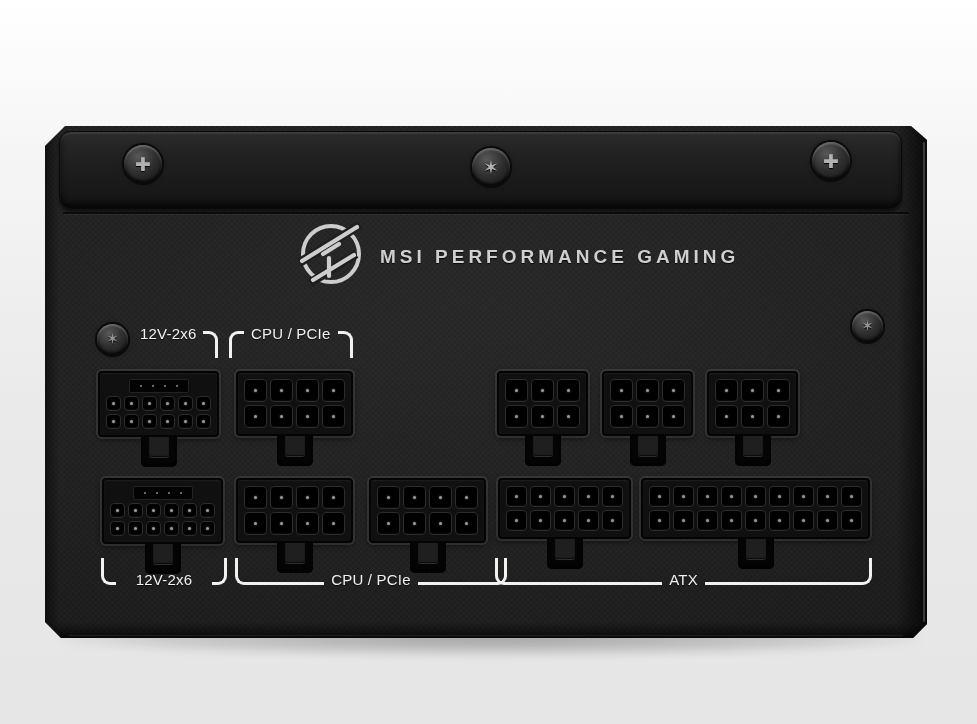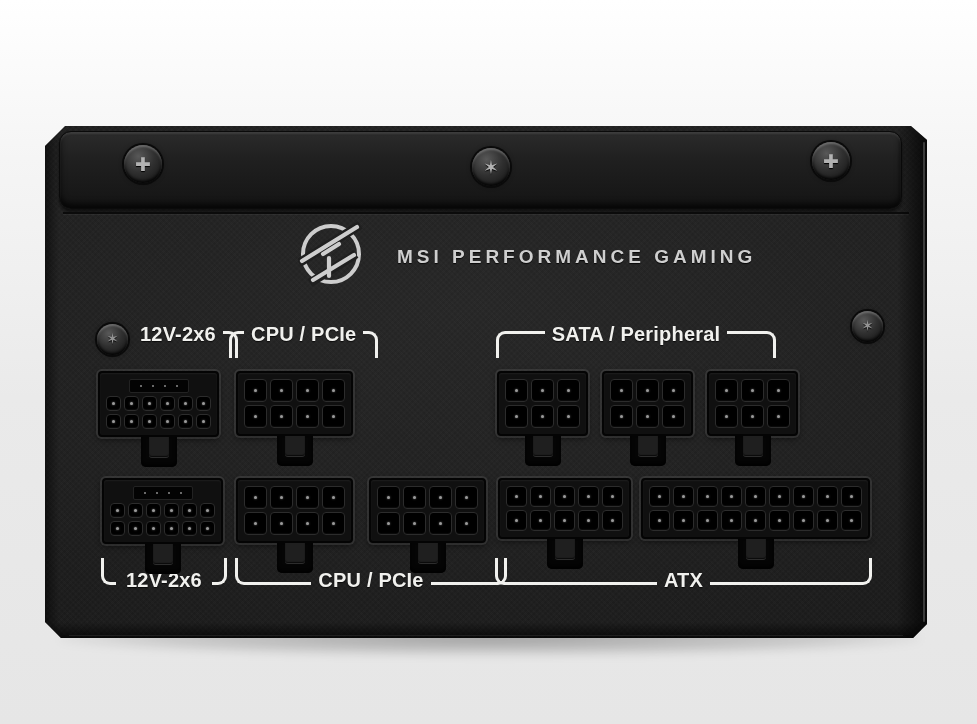--- a/index.html
+++ b/index.html
@@ -68,28 +68,28 @@
   }
   .screw .glyph{font-family:"DejaVu Sans",sans-serif;line-height:1;color:#b2b2b2;text-shadow:0 1px 1px #000;}
   .screw-lg{width:38px;height:38px;} .screw-lg .glyph{font-size:19px;}
   .screw-sm{width:31px;height:31px;} .screw-sm .glyph{font-size:15px;color:#939393;}
   .s1{left:79px;top:19px;} .s2{left:427px;top:22px;} .s3{left:767px;top:16px;}
   .s4{left:52px;top:198px;} .s5{left:807px;top:185px;}
 
   
   .brand-logo{position:absolute;left:253px;top:95px;width:66px;height:66px;}
   .tagline{
-    position:absolute;left:352px;top:117px;height:28px;line-height:28px;
+    position:absolute;left:335px;top:117px;height:28px;line-height:28px;
     font-size:19px;font-weight:bold;letter-spacing:4px;color:#cfcfcf;
     text-shadow:0 1px 1px rgba(0,0,0,0.8);white-space:nowrap;
   }
 
   
   .lbl{
-    position:absolute;display:flex;color:#f1f1ee;font-weight:bold;font-size:20px;
+    position:absolute;display:flex;color:#f1f1ee;font-weight:normal;font-size:15px;
     text-shadow:0 1px 1px rgba(0,0,0,0.7);
   }
   .lbl .txt{line-height:28px;letter-spacing:0.2px;white-space:nowrap;margin:0 7px;}
   .hk,.arm{box-sizing:border-box;border-color:#f1f1ee;}
   .hk{width:15px;flex:0 0 15px;}
   .arm{flex:1 1 auto;min-width:12px;}
   .hk-tr,.arm-tr{border-top:3px solid #f1f1ee;border-right:3px solid #f1f1ee;border-top-right-radius:9px;height:27px;margin-top:11px;}
   .hk-tl,.arm-tl{border-top:3px solid #f1f1ee;border-left:3px solid #f1f1ee;border-top-left-radius:9px;height:27px;margin-top:11px;}
   .hk-br,.arm-br{border-bottom:3px solid #f1f1ee;border-right:3px solid #f1f1ee;border-bottom-right-radius:9px;height:27px;margin-bottom:9px;align-self:flex-end;}
   .hk-bl,.arm-bl{border-bottom:3px solid #f1f1ee;border-left:3px solid #f1f1ee;border-bottom-left-radius:9px;height:27px;margin-bottom:9px;align-self:flex-end;}
@@ -181,25 +181,20 @@
 
     <div class="lbl lbl-top l-r1-12v">
       <span class="txt">12V-2x6</span>
       <span class="hk hk-tr"></span>
     </div>
     <div class="lbl lbl-top l-r1-cpu">
       <span class="hk hk-tl"></span>
       <span class="txt">CPU / PCIe</span>
       <span class="hk hk-tr"></span>
     </div>
-    <div class="lbl lbl-top l-r1-sata">
-      <span class="arm arm-tl"></span>
-      <span class="txt">SATA / Peripheral</span>
-      <span class="arm arm-tr"></span>
-    </div>
 
     <div class="lbl lbl-bottom l-r2-12v">
       <span class="hk hk-bl"></span>
       <span class="txt">12V-2x6</span>
       <span class="hk hk-br"></span>
     </div>
     <div class="lbl lbl-bottom l-r2-cpu">
       <span class="arm arm-bl"></span>
       <span class="txt">CPU / PCIe</span>
       <span class="arm arm-br"></span>

